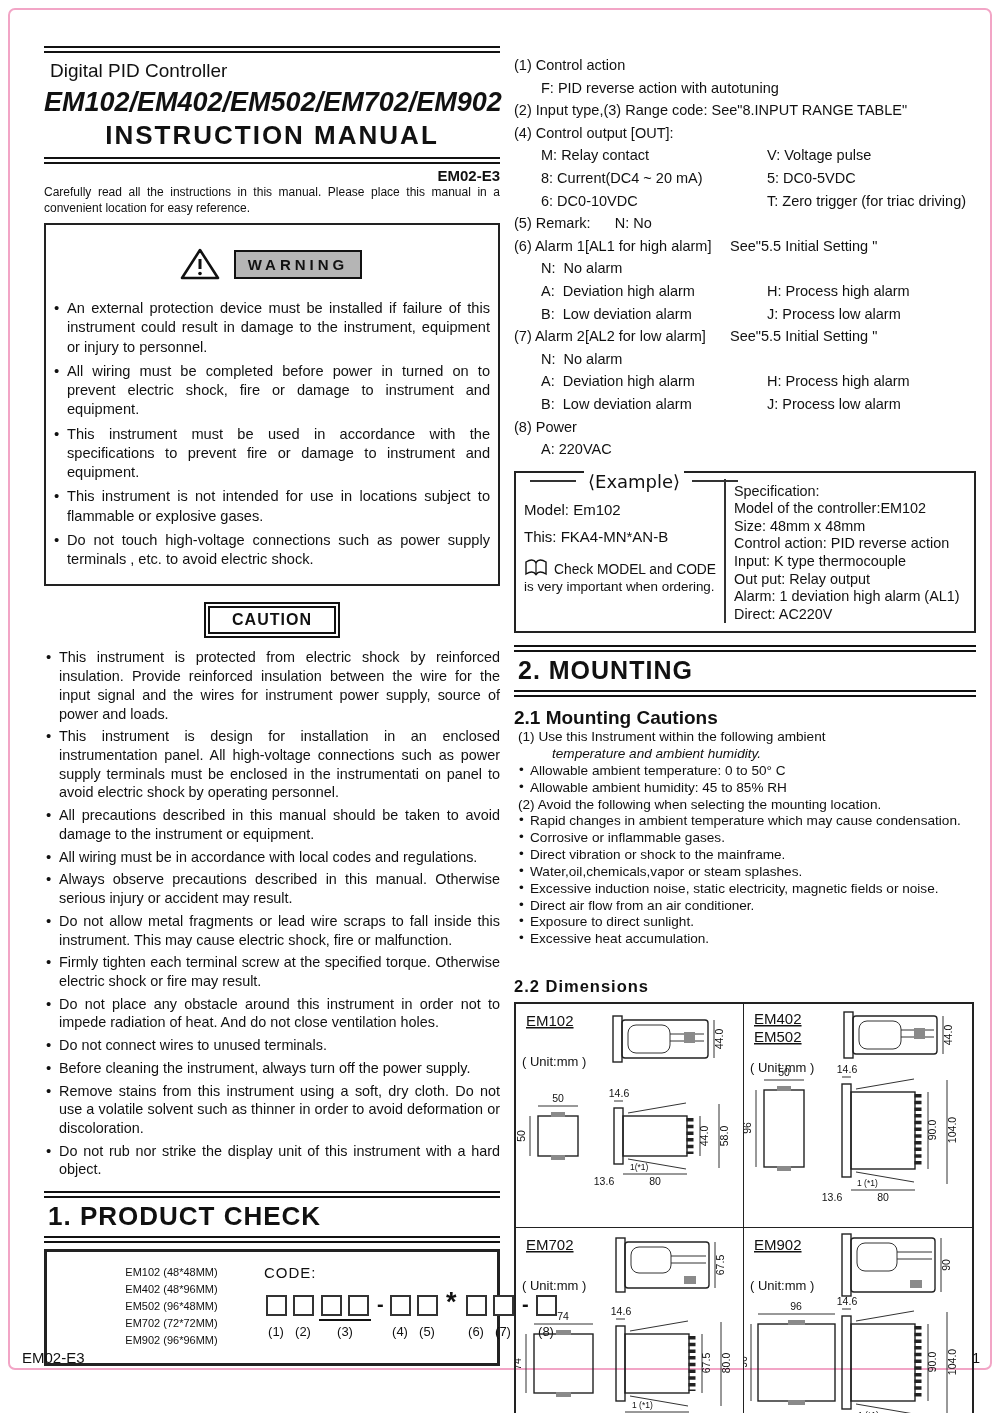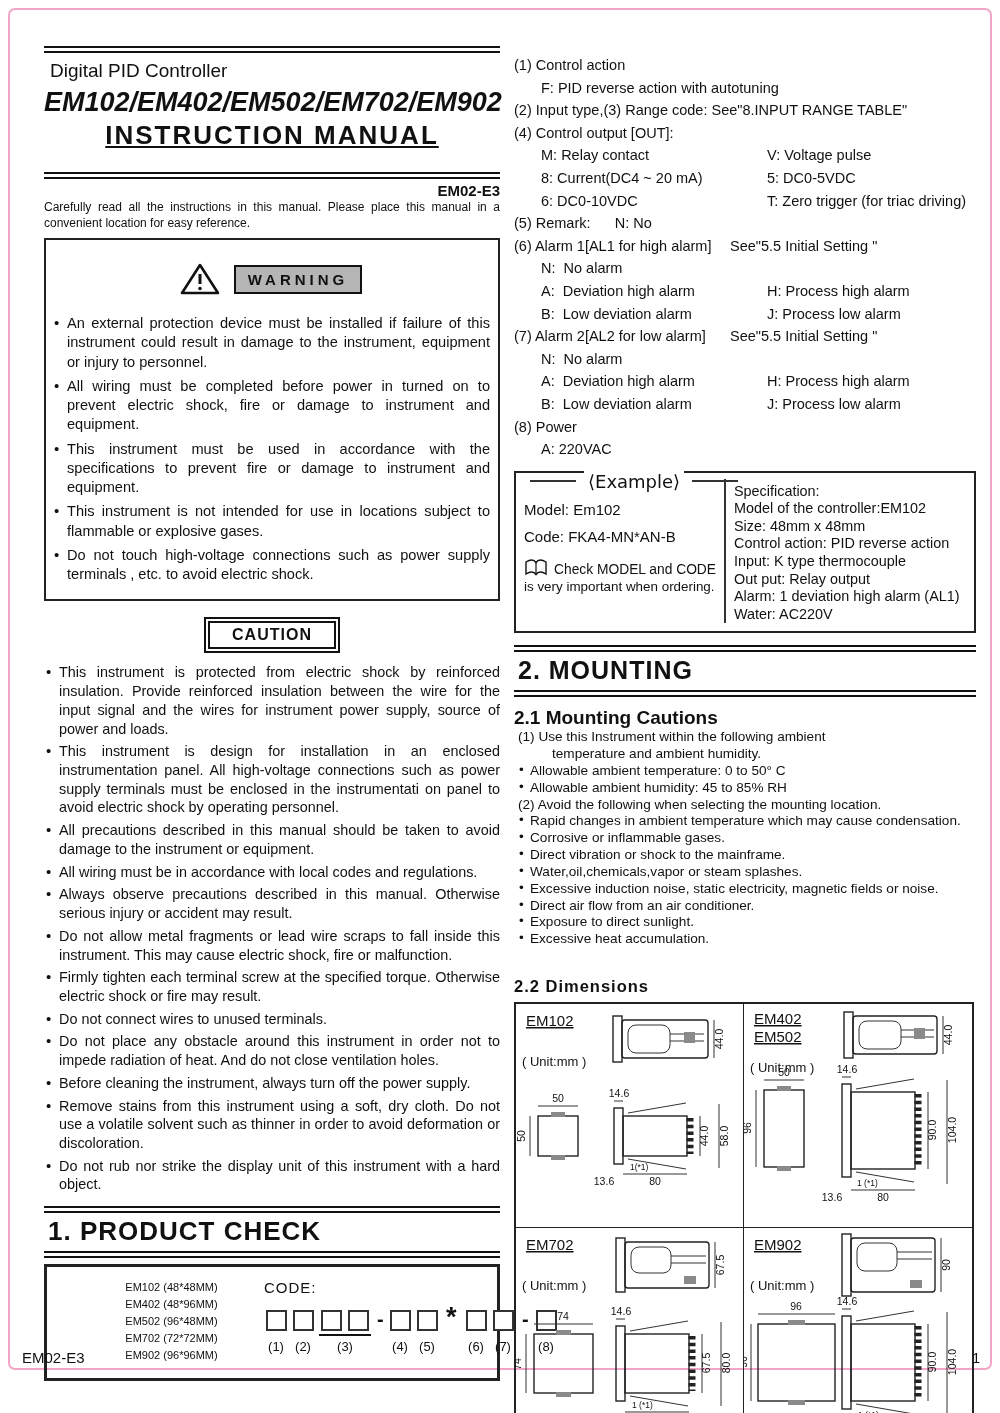--- a/index.html
+++ b/index.html
@@ -6,21 +6,21 @@
   body{font-family:"Liberation Sans",sans-serif;color:#111;}
   .page{position:relative;width:1000px;height:1413px;background:#fff;overflow:hidden;}
   .frame{position:absolute;left:8px;top:8px;width:980px;height:1358px;
          border:2px solid #f2a5c6;border-radius:7px;background:#fff;}
   
   .rule-dbl{height:3px;border-top:2px solid #111;border-bottom:2px solid #111;}
   
   .col-left{position:absolute;left:34px;top:36px;width:456px;}
   .product-name{font-size:19px;padding:7px 6px 5px;}
   .models-line{font-style:italic;font-weight:bold;font-size:27px;text-align:center;letter-spacing:0px;}
-  .manual-title{font-weight:bold;font-size:26px;text-align:center;letter-spacing:2px;margin:2px 0 21px;text-decoration:underline;}
+  .manual-title{font-weight:bold;font-size:26px;text-align:center;letter-spacing:2px;margin:2px 0 6px;}
   .doc-code{text-align:right;font-weight:bold;font-size:15px;margin-top:3px;}
   .intro{font-size:12px;line-height:1.3;margin:1px 0 7px;text-align:justify;}
   .warning-box{border:2px solid #222;padding:10px 8px 10px 6px;}
   .warning-head{display:flex;align-items:center;justify-content:center;gap:14px;margin:12px 0 18px;}
   .warning-badge{background:#b5b5b5;border:2px solid #111;font-weight:bold;font-size:15px;
                  letter-spacing:4px;padding:4px 12px;}
   .blist{list-style:none;margin:0;padding:0;}
   .blist li{position:relative;font-size:14.6px;line-height:1.32;padding-left:15px;margin-bottom:5px;text-align:justify;}
   .blist li::before{content:"\2022";position:absolute;left:2px;top:-1px;font-size:15px;}
   .caution-wrap{display:flex;justify-content:center;margin:16px 0 10px;}
@@ -54,21 +54,21 @@
   .ex-left{width:200px;padding-top:22px;}
   .ex-model{font-size:15px;margin-bottom:10px;}
   .ex-code{font-size:15px;margin-bottom:14px;}
   .ex-note-row{display:flex;align-items:flex-end;gap:6px;font-size:13.8px;}
   .ex-note2{font-size:13.4px;margin-top:2px;}
   .ex-right{flex:1;border-left:2px solid #333;padding:4px 0 0 8px;font-size:14.4px;line-height:1.22;}
   .mount-head .h{font-weight:bold;font-size:25px;padding:4px 4px 5px;letter-spacing:1px;}
   .mc-title{font-weight:bold;font-size:19px;margin:10px 0 0;}
   .mc{font-size:13.6px;line-height:1.24;}
   .mc .ln{padding-left:4px;}
-  .mc .ind2{padding-left:38px;}
+  .mc .ind2{padding-left:38px;font-style:italic;}
   .mc .b{position:relative;padding-left:16px;}
   .mc .b::before{content:"\2022";position:absolute;left:5px;top:-1px;}
   .dim-title{font-weight:bold;font-size:16.5px;margin:29px 0 6px;letter-spacing:1px;}
   .dim-box{border:2px solid #222;width:456px;height:448px;display:grid;
            grid-template-columns:1fr 1fr;grid-template-rows:1fr 1fr;}
   .qcell{position:relative;}
   .qcell.br{border-right:1.5px solid #222;text-decoration:underline;}
   .qcell.bb{border-bottom:1.5px solid #222;}
   .dim svg{display:block;}
   .dim .ln{stroke:#222;stroke-width:1.4;fill:none;}
@@ -123,22 +123,22 @@
       </div>
     </div>
     <ul class="blist caution-list">
       <li>This instrument is protected from electric shock by reinforced insulation. Provide reinforced insulation between the wire for the input signal and the wires for instrument power supply, source of power and loads.</li>
       <li>This instrument is design for installation in an enclosed instrumentation panel. All high-voltage connections such as power supply terminals must be enclosed in the instrumentati on panel to avoid electric shock by operating personnel.</li>
       <li>All precautions described in this manual should be taken to avoid damage to the instrument or equipment.</li>
       <li>All wiring must be in accordance with local codes and regulations.</li>
       <li>Always observe precautions described in this manual. Otherwise serious injury or accident may result.</li>
       <li>Do not allow metal fragments or lead wire scraps to fall inside this instrument. This may cause electric shock, fire or malfunction.</li>
       <li>Firmly tighten each terminal screw at the specified torque. Otherwise electric shock or fire may result.</li>
+      <li>Do not place any obstacle around this instrument in order not to impede radiation of heat. And do not close ventilation holes.</li>
       <li>Do not connect wires to unused terminals.</li>
-      <li>Do not place any obstacle around this instrument in order not to impede radiation of heat. And do not close ventilation holes.</li>
       <li>Before cleaning the instrument, always turn off the power supply.</li>
       <li>Remove stains from this instrument using a soft, dry cloth. Do not use a volatile solvent such as thinner in order to avoid deformation or discoloration.</li>
       <li>Do not rub nor strike the display unit of this instrument with a hard object.</li>
     </ul>
 
     <div class="sec-head">
       <div class="rule-dbl"></div>
       <div class="h">1. PRODUCT CHECK</div>
       <div class="rule-dbl"></div>
     </div>
@@ -203,39 +203,39 @@
     </div>
 
     <div class="example-box">
       <div class="ex-title-row">
         <div class="tl"></div>
         <div class="ex-title">⟨Example⟩</div>
         <div class="tl"></div>
       </div>
       <div class="ex-left">
         <div class="ex-model">Model: Em102</div>
-        <div class="ex-code">Code: FKA4-MN*AN-B</div>
+        <div class="ex-code">This: FKA4-MN*AN-B</div>
         <div class="ex-note-row">
           <svg width="24" height="18" viewBox="0 0 24 18">
             <path d="M2,3 C6,0.5 10,0.5 12,3.5 C14,0.5 18,0.5 22,3 L22,15 C18,12.5 14,12.5 12,15.5 C10,12.5 6,12.5 2,15 Z" fill="none" stroke="#111" stroke-width="1.4"></path>
             <line x1="12" y1="3.5" x2="12" y2="15.5" stroke="#111" stroke-width="1.2"></line>
           </svg>
           <span>Check  MODEL and CODE</span>
         </div>
         <div class="ex-note2">is very important when ordering.</div>
       </div>
       <div class="ex-right">
         <div>Specification:</div>
         <div>Model of the controller:EM102</div>
         <div>Size: 48mm x 48mm</div>
         <div>Control action: PID reverse action</div>
         <div>Input: K type thermocouple</div>
         <div>Out put: Relay output</div>
         <div>Alarm: 1 deviation high alarm (AL1)</div>
-        <div>Water: AC220V</div>
+        <div>Direct: AC220V</div>
       </div>
     </div>
 
     <div class="sec-head mount-head">
       <div class="rule-dbl"></div>
       <div class="h">2. MOUNTING</div>
       <div class="rule-dbl"></div>
     </div>
 
     <div class="mc-title">2.1 Mounting Cautions</div>

